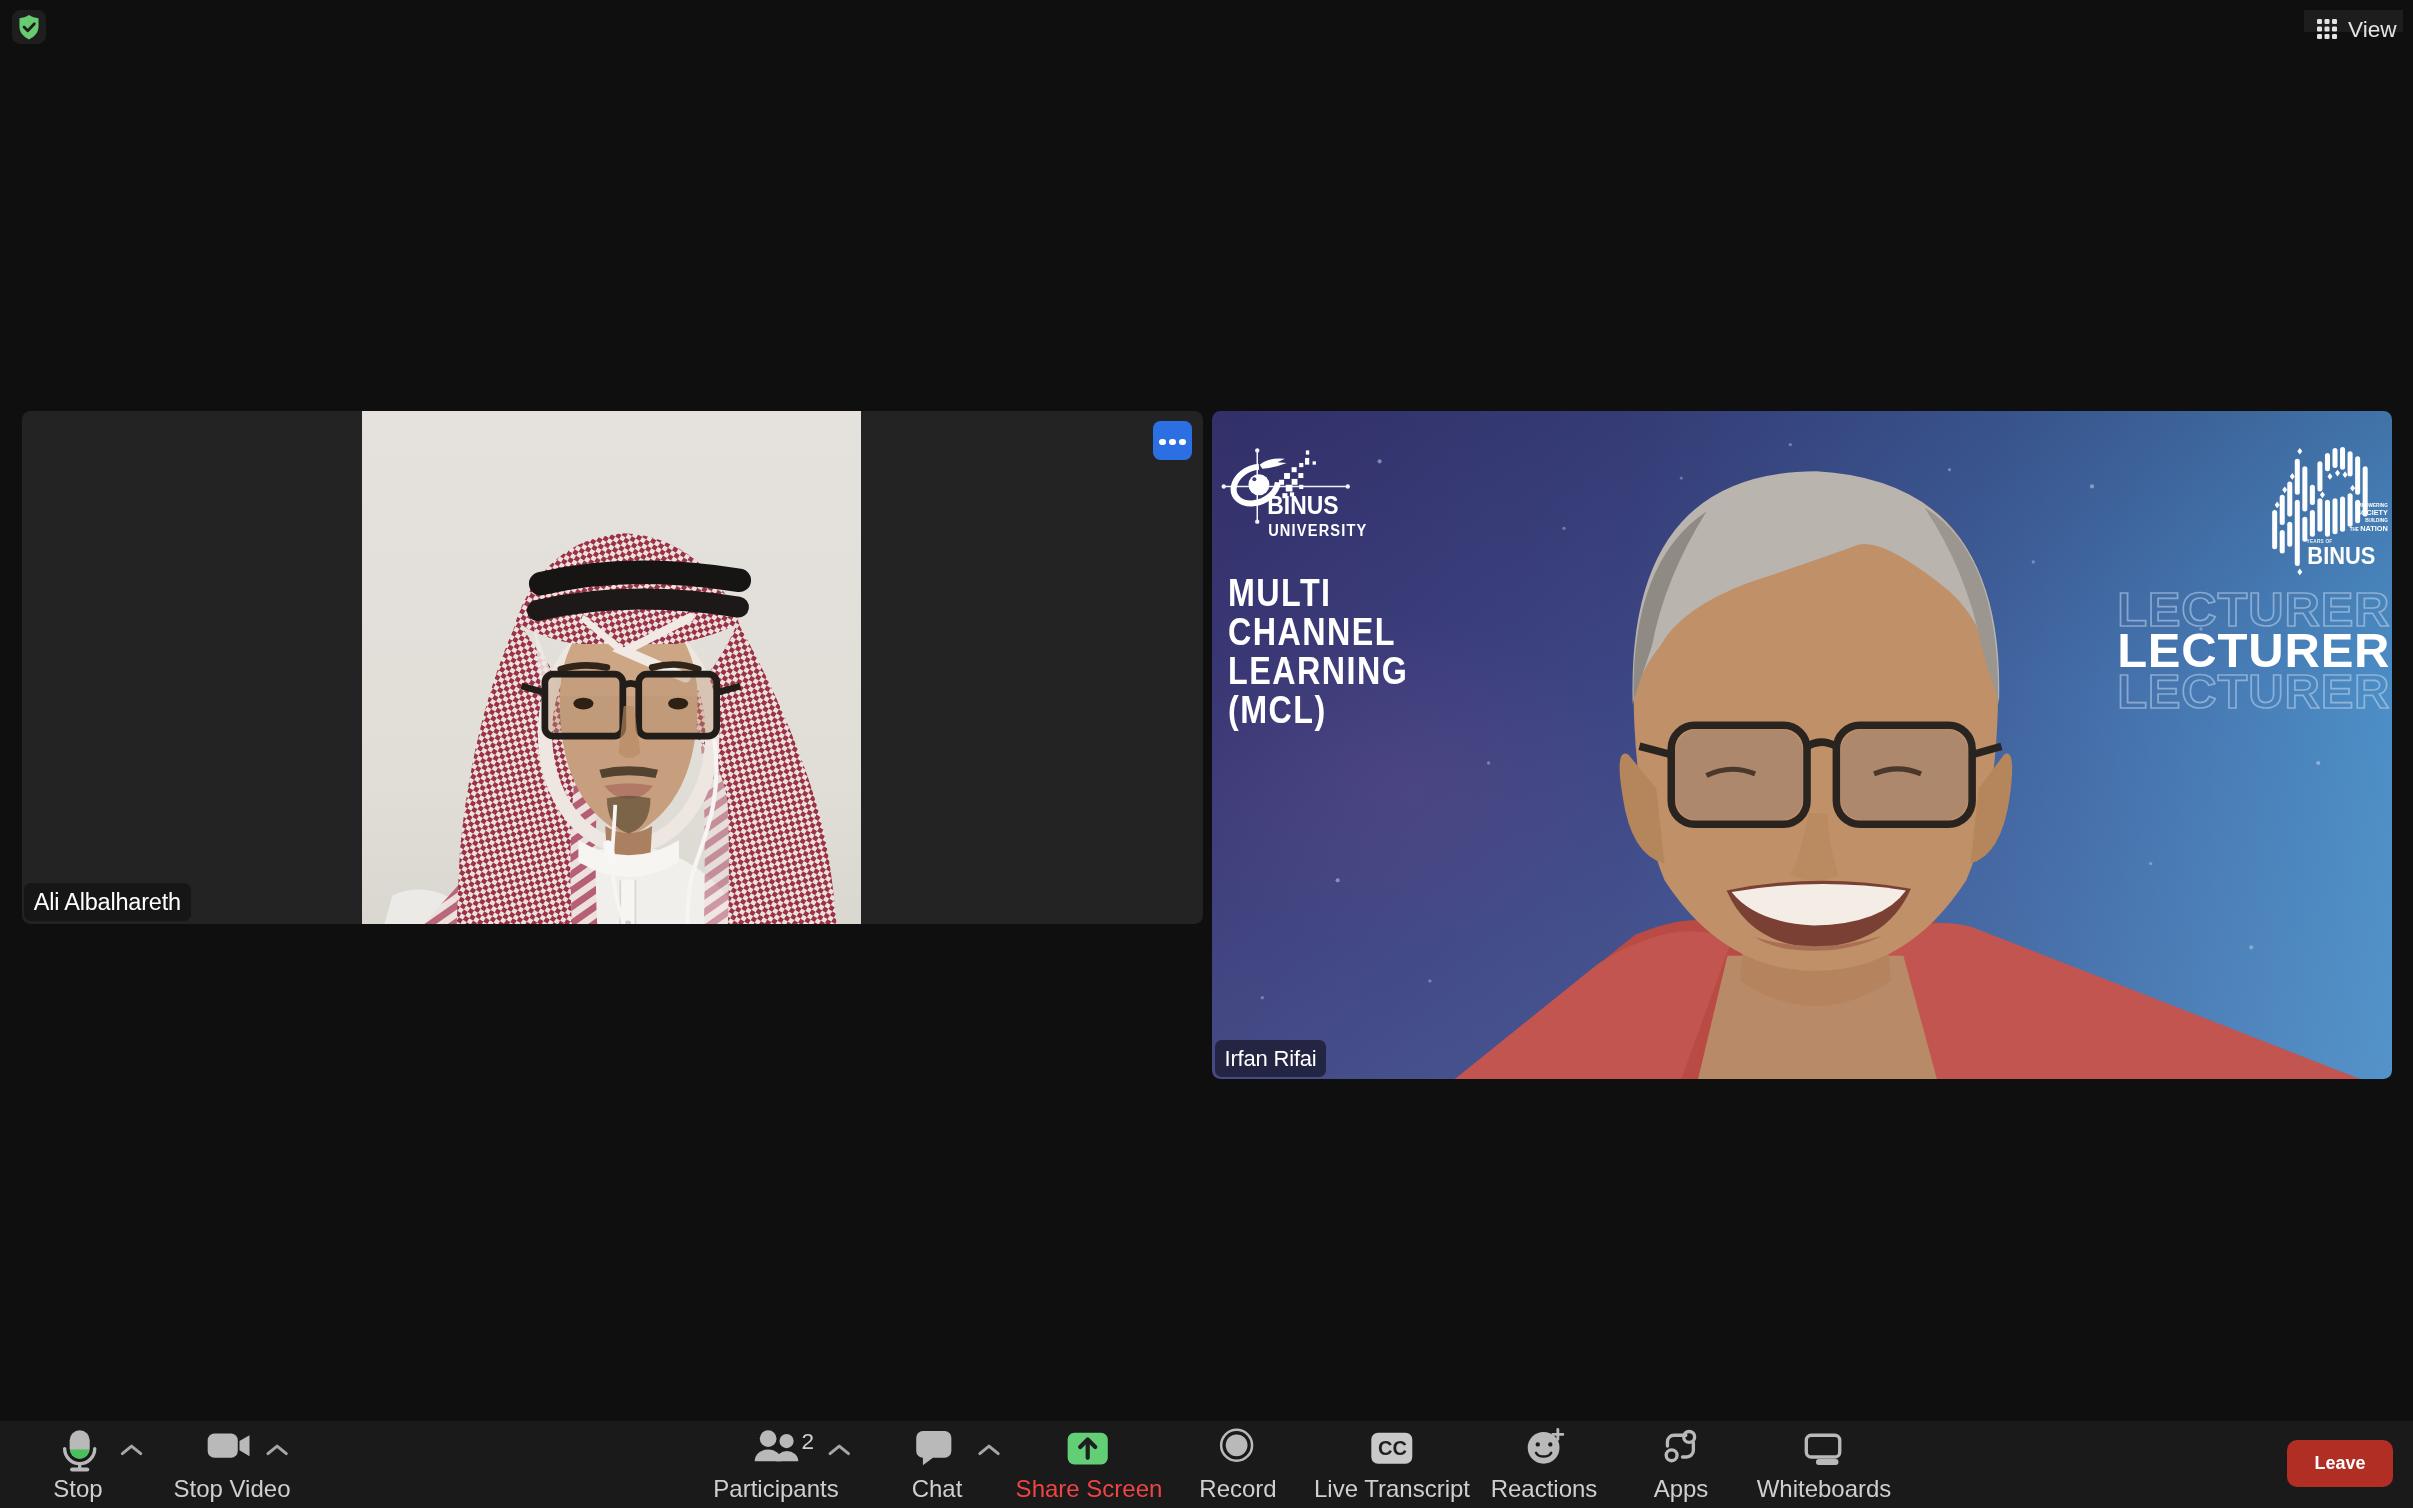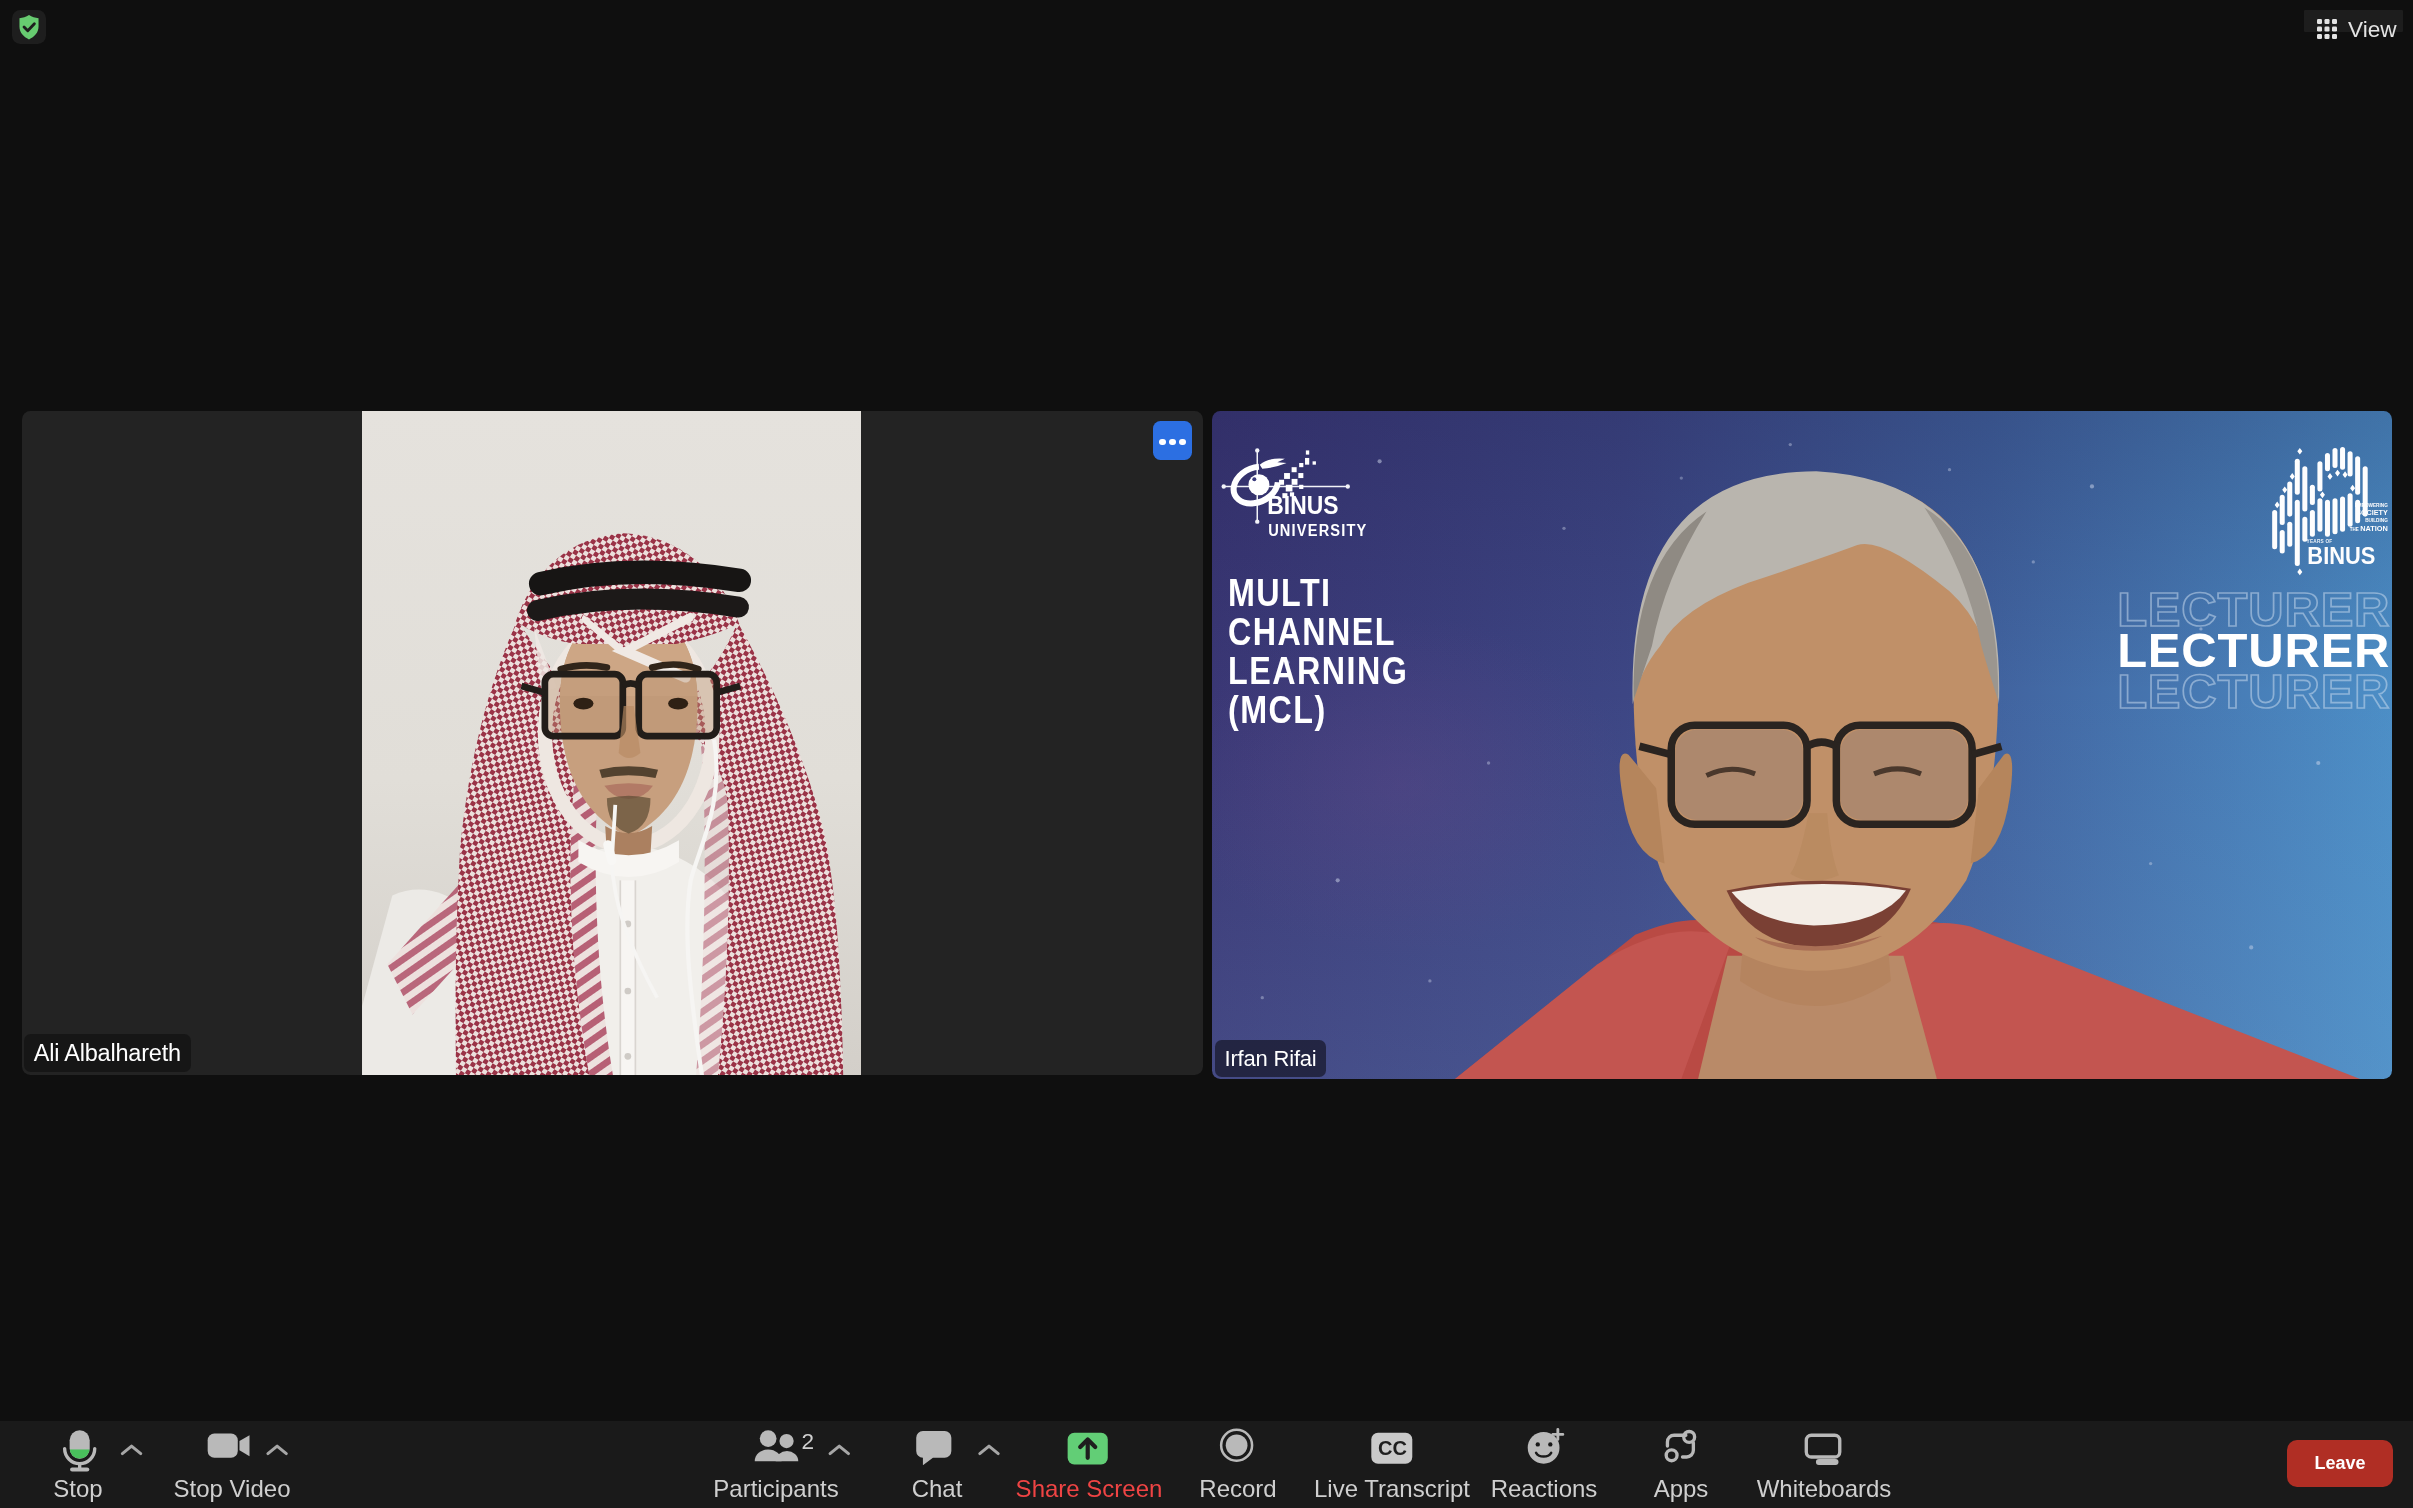--- a/index.html
+++ b/index.html
@@ -1,18 +1,18 @@
 <!DOCTYPE html>
 <html style="font-size:13.4px"><head><meta charset="utf-8"><style>
 html,body{margin:0;padding:0;}
 body{width:2413px;height:1508px;background:#0f0f0f;font-family:"Liberation Sans",sans-serif;overflow:hidden;position:relative;}
 #shield{position:absolute;left:11.7px;top:10px;width:34px;height:34px;background:#1e1e1e;border-radius:8.4px;}
 #viewbtn{position:absolute;left:2304px;top:10px;width:99px;height:22px;background:#1d1d1d;border-radius:1px;}
 #viewbtn span{position:absolute;left:44px;top:6.7px;font-size:22.6px;color:#e3e3e3;}
-#tileL{position:absolute;left:22px;top:411px;width:1181px;height:664px;background:#232323;border-radius:8.4px;overflow:hidden;}
+#tileL{position:absolute;left:22px;top:411px;width:1181px;height:513px;background:#232323;border-radius:8.4px;overflow:hidden;}
 #vidL{position:absolute;left:340px;top:0;width:499px;height:668px;background:linear-gradient(180deg,#e5e2dd 0%,#e1ded8 55%,#d3cfc9 100%);}
 #morebtn{position:absolute;left:1131px;top:10px;width:39px;height:39px;background:#2c6fe2;border-radius:7.5px;}
 #morebtn div{position:absolute;top:17.6px;width:6.7px;height:6.7px;border-radius:50%;background:#fff;}
 .nlabel{position:absolute;left:1.7px;bottom:3.4px;height:38px;border-radius:6.7px;background:rgba(12,12,12,0.55);color:#fff;font-size:23.5px;line-height:38px;padding:0 10px;letter-spacing:-0.2px;}
 #tileR{position:absolute;left:1212px;top:411px;width:1180px;height:668px;border-radius:8.4px;overflow:hidden;background:linear-gradient(to bottom, rgba(22,20,62,0.22) 0%, rgba(22,20,62,0) 42%, rgba(125,175,218,0.16) 100%), linear-gradient(to right, #3a3775 0%, #3d4684 35%, #41639f 66%, #4c8ec6 100%);}
 #neb{position:absolute;left:0;top:0;width:100%;height:100%;background:radial-gradient(ellipse 327px 243px at 16% 56%,rgba(108,74,138,0.28),rgba(108,74,138,0) 70%);}
 #mcl{position:absolute;left:16px;top:163px;color:#fff;font-size:38px;font-weight:bold;letter-spacing:1.7px;line-height:39px;transform:scaleX(0.85);transform-origin:0 0;}
 #lect{position:absolute;right:1.7px;top:178px;font-weight:bold;font-size:49px;line-height:41px;letter-spacing:0.8px;color:transparent;-webkit-text-stroke:1.7px rgba(208,223,242,0.5);}
 #lect .solid{color:#fff;-webkit-text-stroke:0;}
 #rlabel{position:absolute;left:3.4px;bottom:2.5px;height:37px;border-radius:6.7px;background:rgba(25,27,48,0.78);color:#fff;font-size:22px;line-height:37px;padding:0 9.2px;letter-spacing:-0.2px;}

